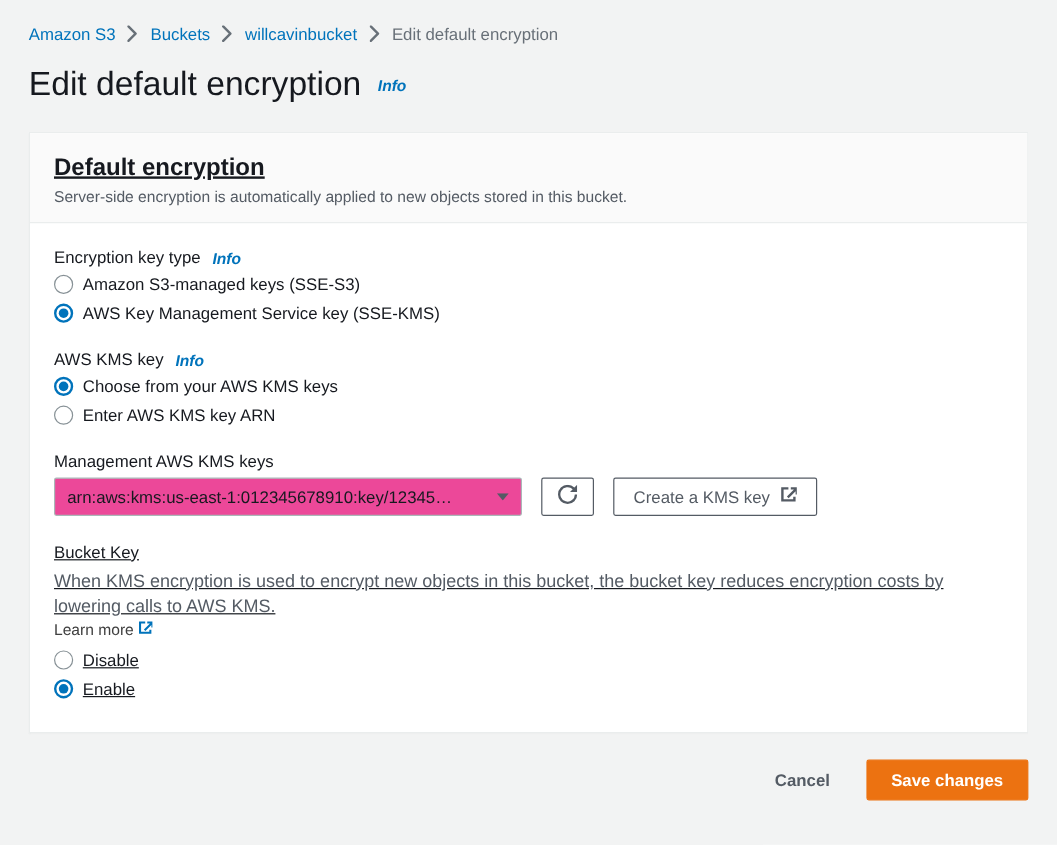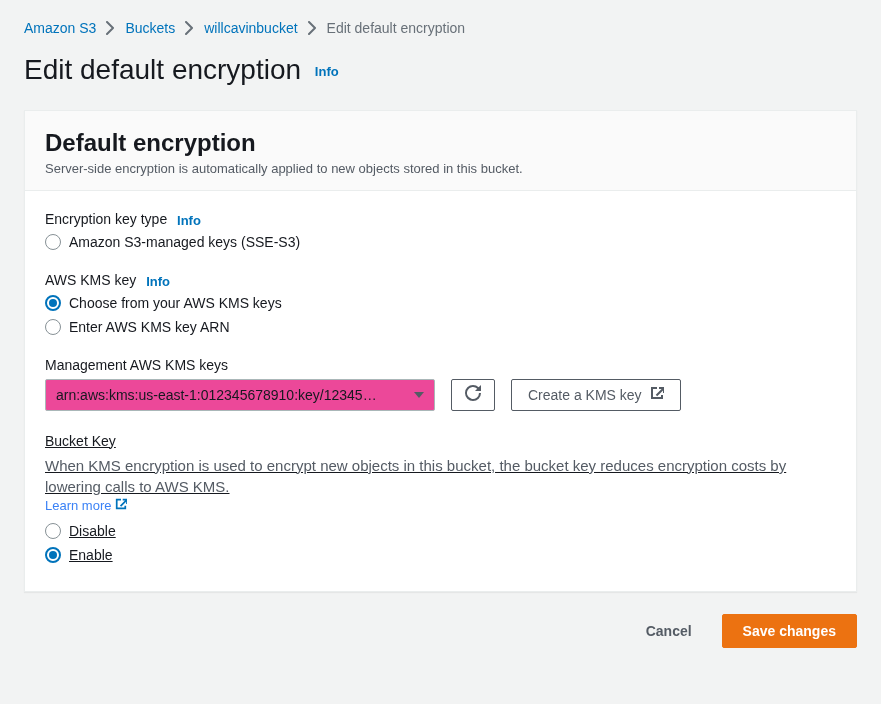--- a/index.html
+++ b/index.html
@@ -42,35 +42,37 @@
     color: #16191f;
     margin-bottom: 24px;
   }
   .info-link {
     color: #0073bb;
     font-size: 13px;
     font-weight: 600;
     margin-left: 6px;
     text-decoration: none;
     vertical-align: middle;
+    font-style: italic;
   }
   .card {
     background: #fff;
     border: 1px solid #eaeded;
     box-shadow: 0 1px 1px rgba(0,0,0,0.05);
   }
   .card-header {
     padding: 18px 20px 14px 20px;
     background: #fafafa;
     border-bottom: 1px solid #eaeded;
   }
   .card-header h2 {
-    font-size: 24px;
+    font-size: 20px;
     font-weight: 700;
     margin-bottom: 4px;
+    text-decoration: underline;
   }
   .card-header p {
     font-size: 13px;
     color: #545b64;
   }
   .card-body {
     padding: 20px;
   }
   .section {
     margin-bottom: 22px;
@@ -163,21 +165,21 @@
     font-weight: 400;
     color: #545b64;
     font-size: 14px;
   }
   .desc-text {
     font-size: 15px;
     color: #545b64;
     line-height: 1.4;
   }
   .learn-link {
-    color: #3b82f6;
+    color: #404040;
     font-size: 13px;
     text-decoration: none;
     display: inline-flex;
     align-items: flex-end;
     gap: 4px;
   }
   .footer-actions {
     display: flex;
     justify-content: flex-end;
     gap: 14px;
@@ -242,20 +244,26 @@
 
       <div class="section">
         <div class="section-label">
           <span>Encryption key type</span>
           <a href="#" class="info-link">Info</a>
         </div>
         <div class="radio-row">
           <span class="radio-outer"></span>
           <span>Amazon S3-managed keys (SSE-S3)</span>
         </div>
+        <div class="radio-row">
+          <span class="radio-outer checked">
+              <span class="radio-inner"></span>
+            </span>
+          <span>AWS Key Management Service key (SSE-KMS)</span>
+        </div>
       </div>
 
       <div class="section">
         <div class="section-label">
           <span>AWS KMS key</span>
           <a href="#" class="info-link">Info</a>
         </div>
         <div class="radio-row">
           <span class="radio-outer checked">
               <span class="radio-inner"></span>

